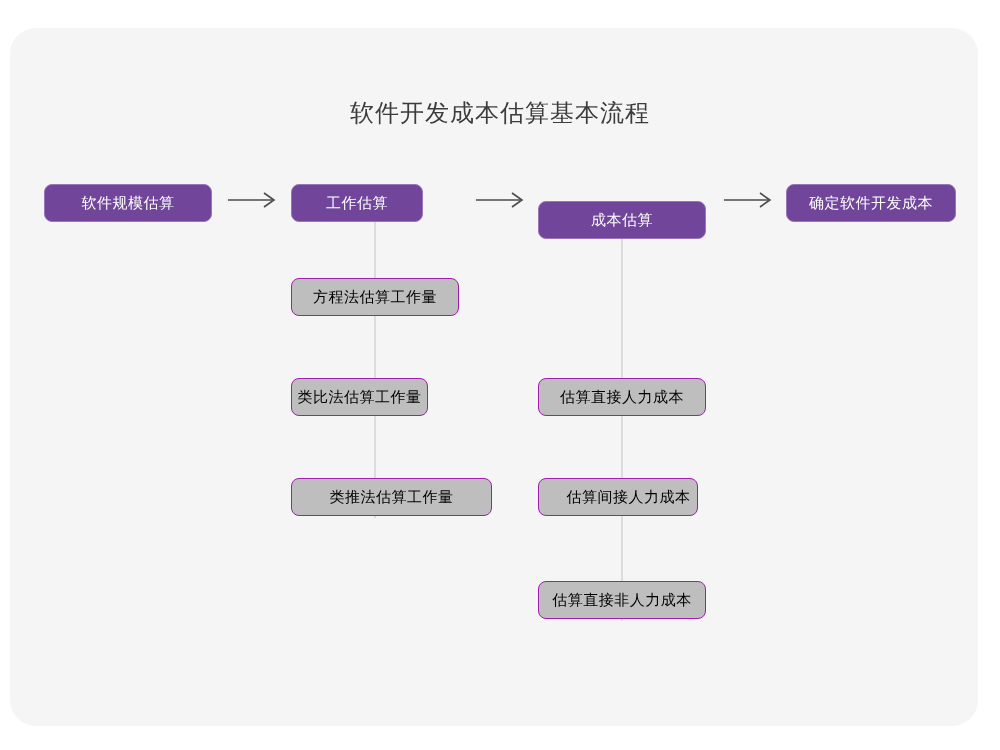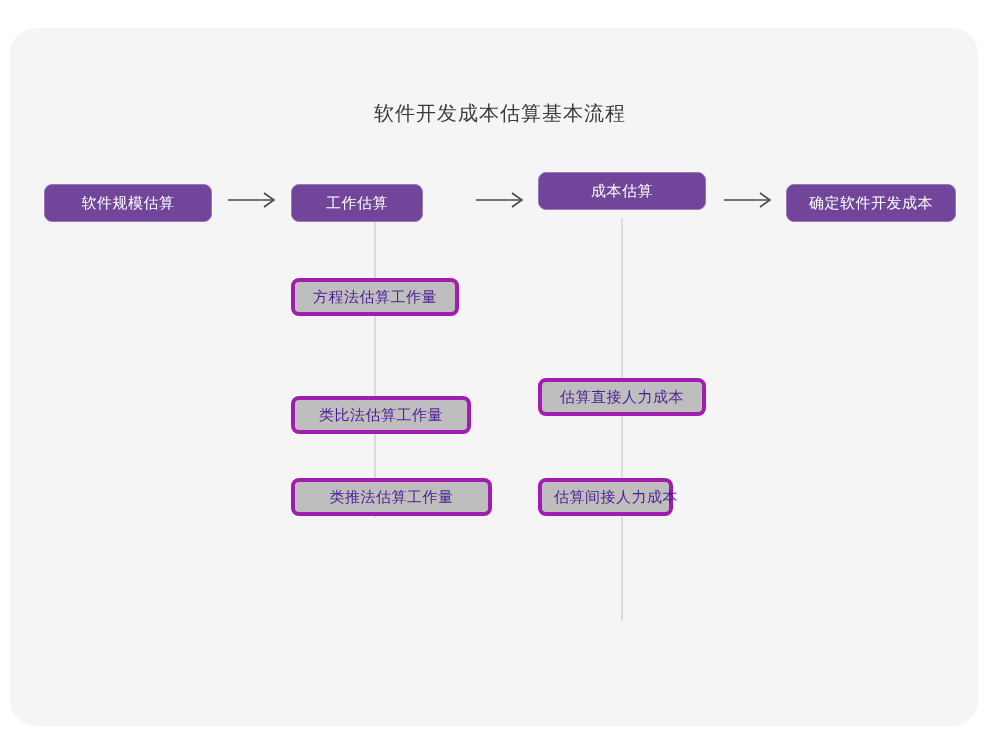--- a/index.html
+++ b/index.html
@@ -32,21 +32,21 @@
     border-radius: 26px;
   }
 
   
   .title {
     position: absolute;
     left: 0;
     top: 93px;
     width: 1000px;
     text-align: center;
-    font-size: 20px;
+    font-size: 24px;
     line-height: 40px;
     letter-spacing: 1px;
     color: #3c3c3c;
     font-weight: 400;
     white-space: nowrap;
   }
 
   
   .node {
     position: absolute;
@@ -63,22 +63,22 @@
   }
 
   .node.primary {
     background: #70459a;
     border: 1px solid #9b74ba;
     color: #ffffff;
   }
 
   .node.secondary {
     background: #bebebe;
-    border: 4px solid #a21caf;
-    color: #4c1d95;
+    border: 1px solid #a21caf;
+    color: #000000;
   }
 
   
   .vline {
     position: absolute;
     width: 2px;
     background: #dcdcdc;
   }
 
   .arrow {
@@ -124,43 +124,46 @@
   <div class="vline" style="left:621px; top:218px; height:403px;"></div>
 
   <div class="node primary" style="left:44px;  top:184px; width:168px;">
     <span>软件规模估算</span>
   </div>
 
   <div class="node primary" style="left:291px; top:184px; width:132px;">
     <span>工作估算</span>
   </div>
 
-  <div class="node primary" style="left:538px; top:172px; width:168px;">
+  <div class="node primary" style="left:538px; top:201px; width:168px;">
     <span>成本估算</span>
   </div>
 
   <div class="node primary" style="left:786px; top:184px; width:170px;">
     <span>确定软件开发成本</span>
   </div>
 
   <div class="node secondary" style="left:291px; top:278px; width:168px;">
     <span>方程法估算工作量</span>
   </div>
 
-  <div class="node secondary" style="left:291px; top:396px; width:180px;">
+  <div class="node secondary" style="left:291px; top:378px; width:137px;">
     <span>类比法估算工作量</span>
   </div>
 
   <div class="node secondary" style="left:291px; top:478px; width:201px;">
     <span>类推法估算工作量</span>
   </div>
 
 
   <div class="node secondary" style="left:538px; top:378px; width:168px;text-align:center;">
     <span>估算直接人力成本</span>
   </div>
 
-  <div class="node secondary" style="left:538px; top:478px; width:135px;padding-left:21px;">
+  <div class="node secondary" style="left:538px; top:478px; width:160px;padding-left:21px;">
     <span>估算间接人力成本</span>
   </div>
 
+  <div class="node secondary" style="left:538px; top:581px; width:168px;">
+    <span>估算直接非人力成本</span>
+  </div>
 
 </div>
 
 </body></html>

